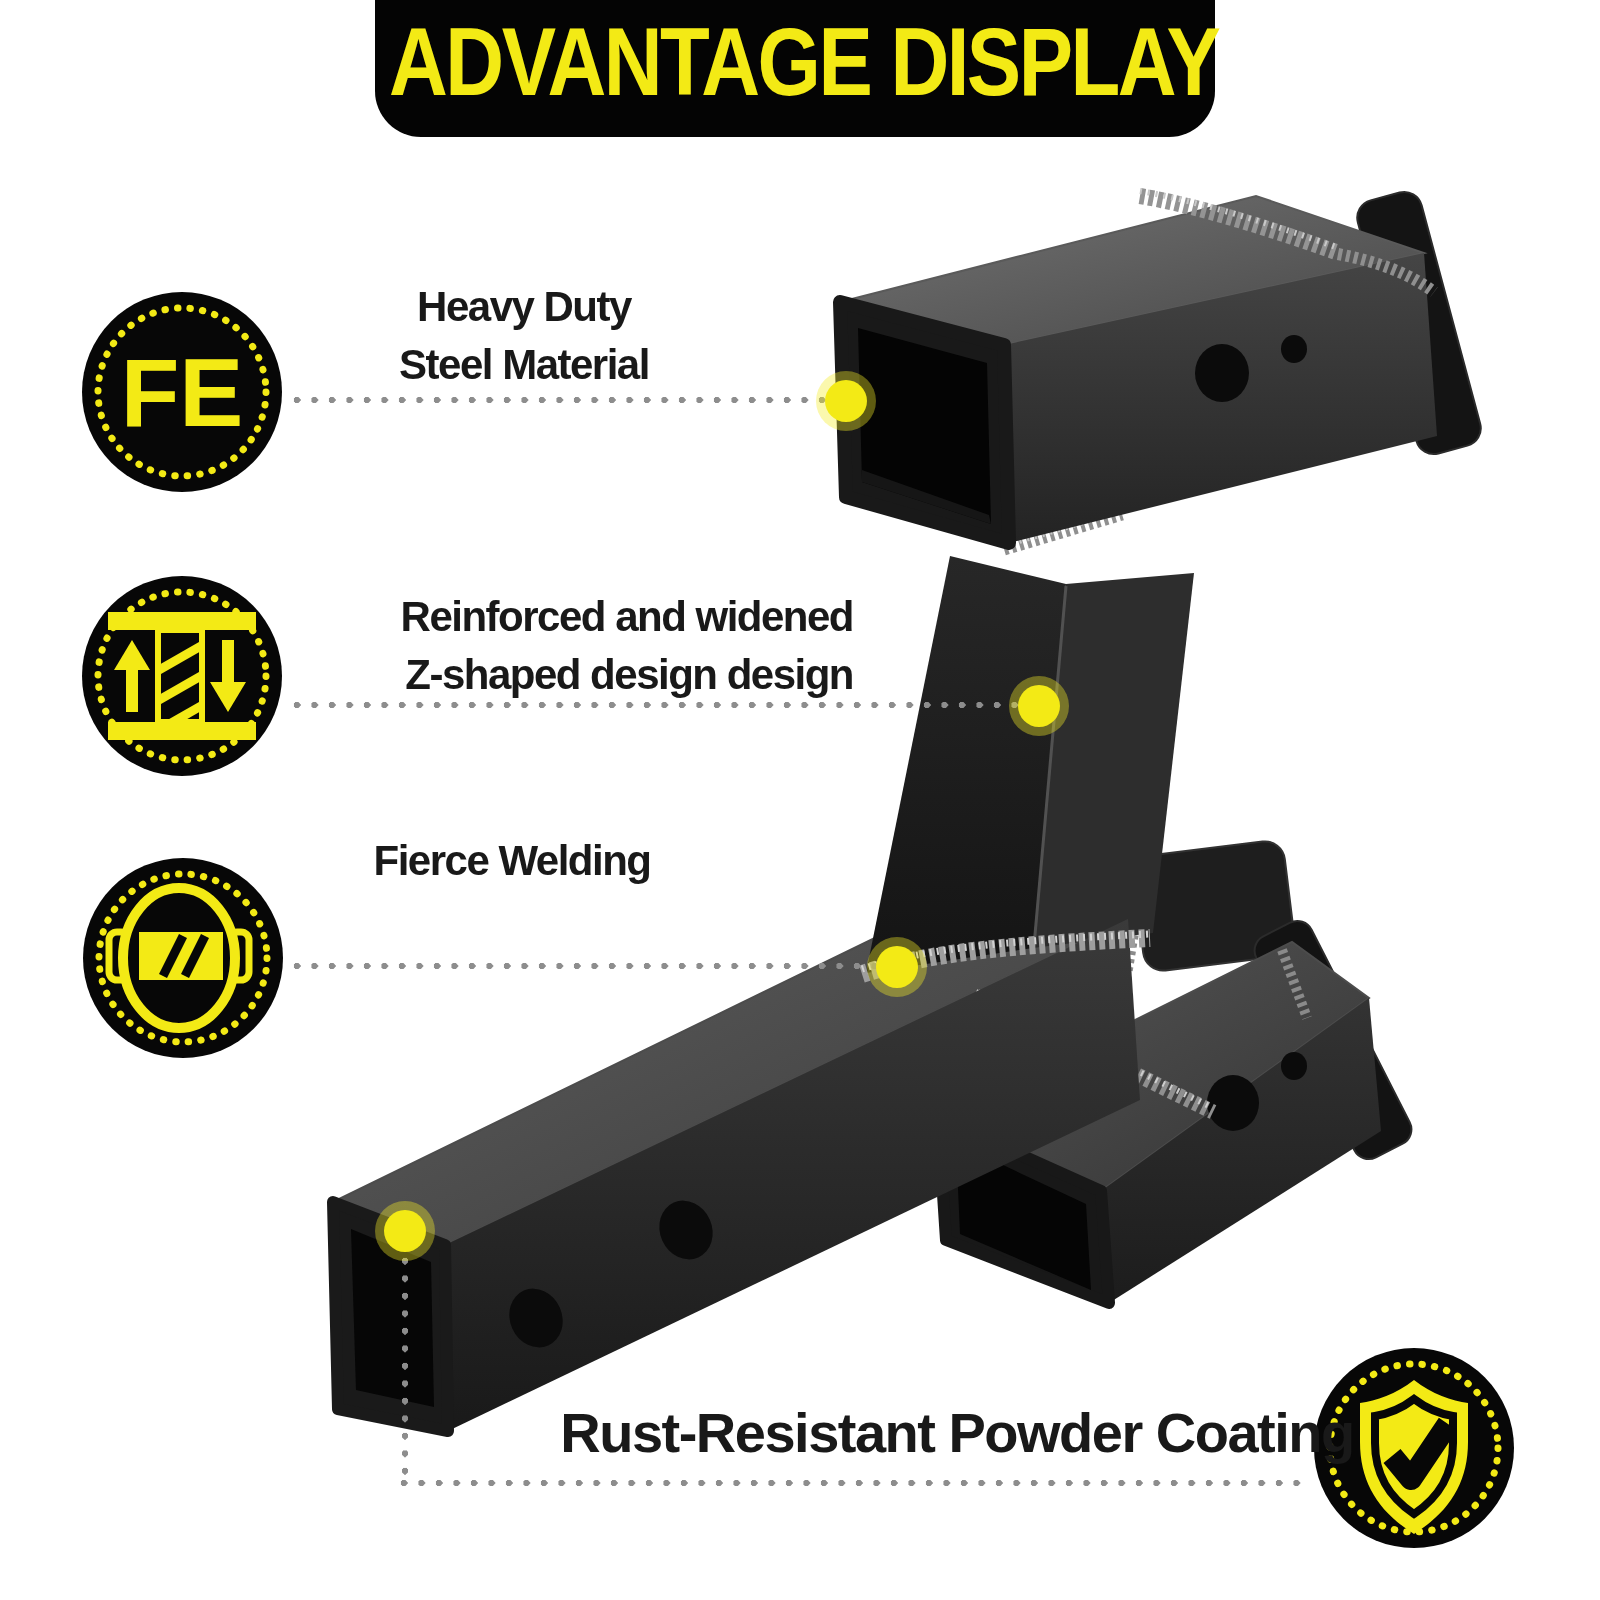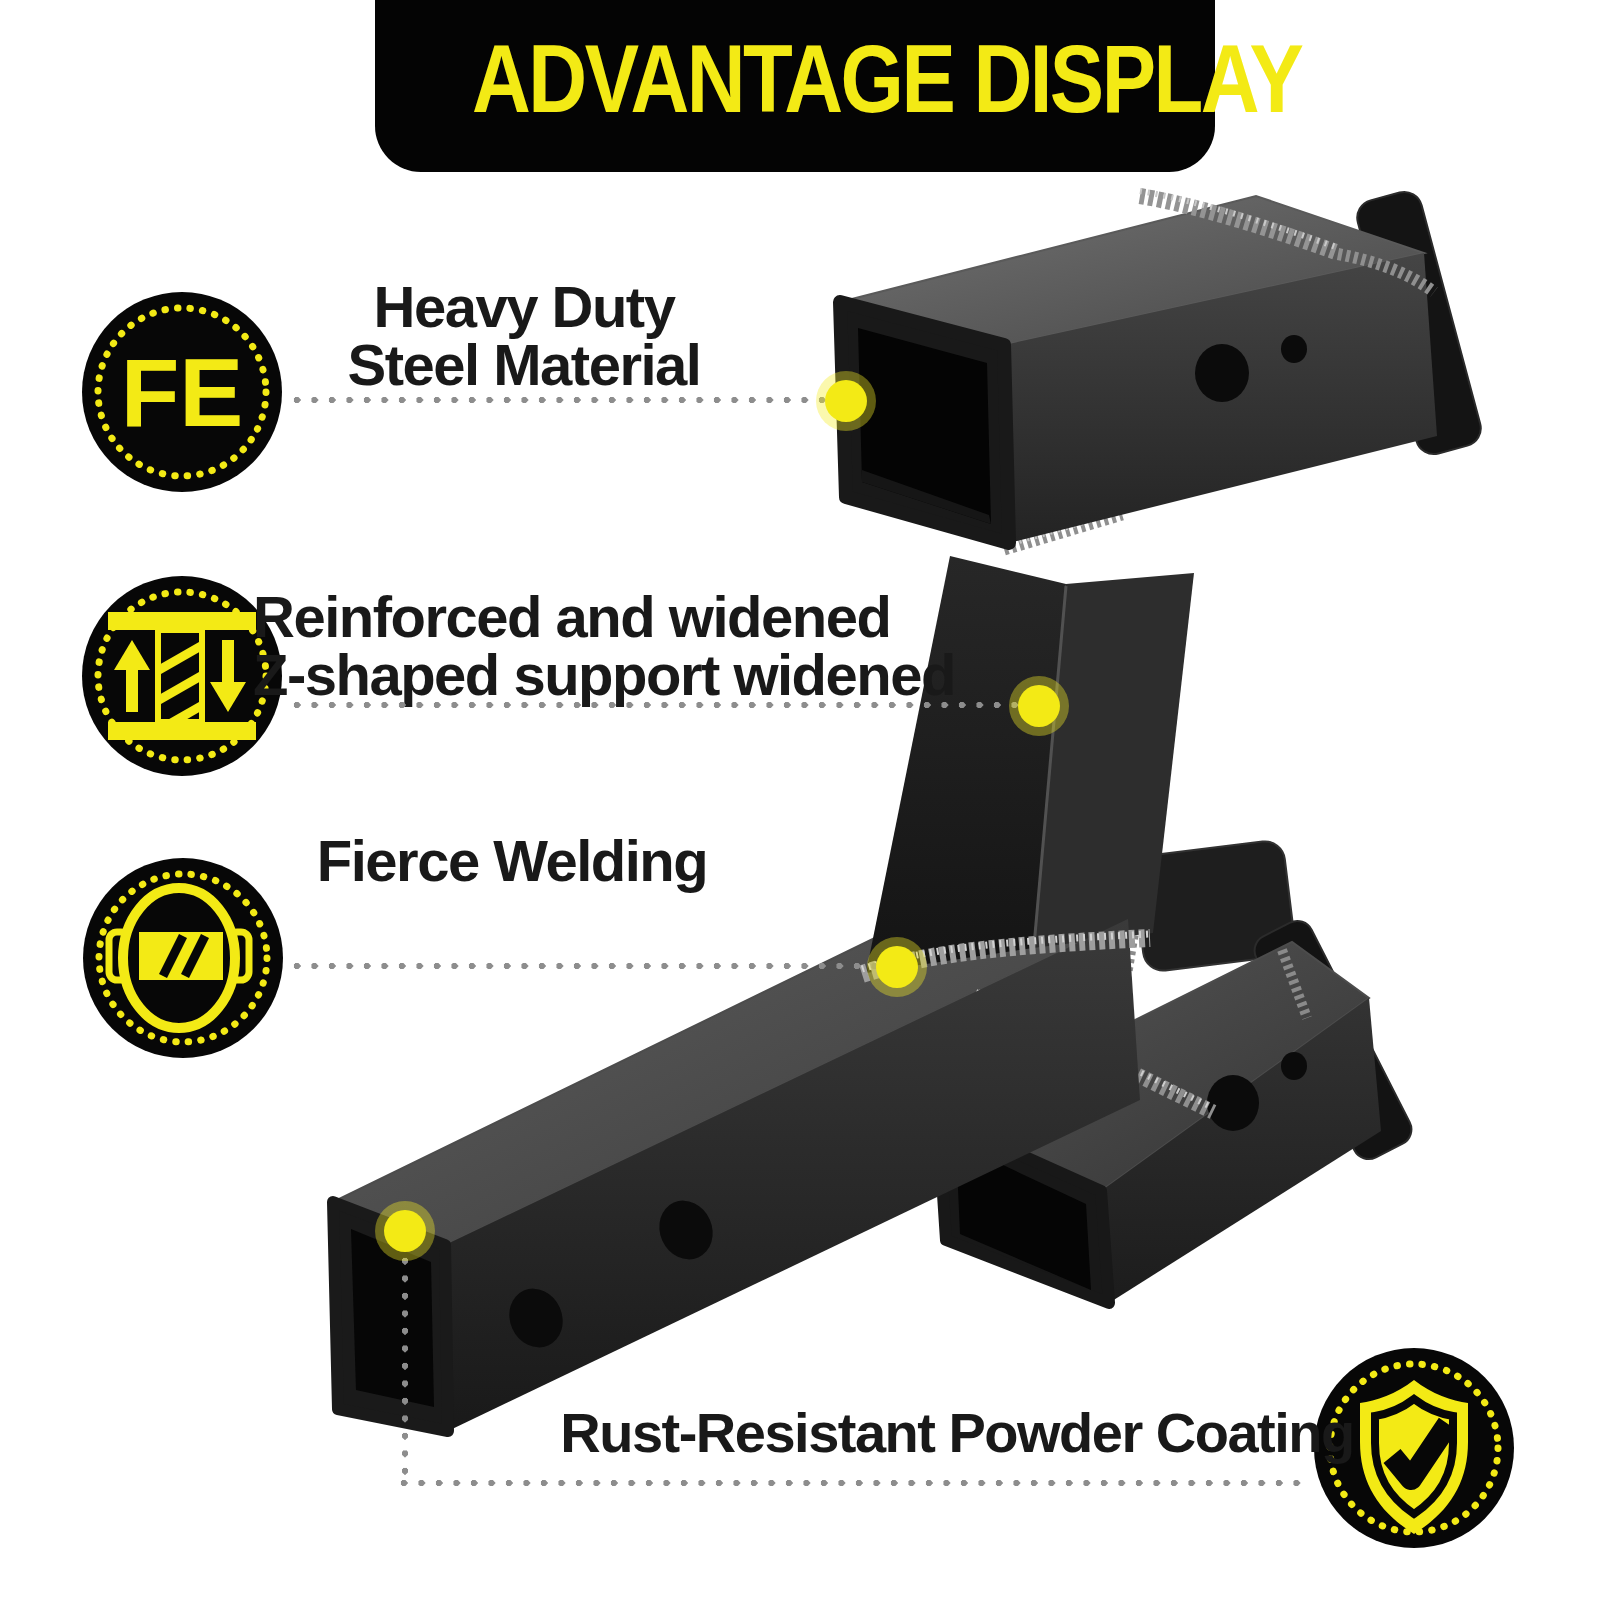--- a/index.html
+++ b/index.html
@@ -2,32 +2,32 @@
 <html><head>
 <meta charset="utf-8">
 <style>
   html,body{margin:0;padding:0;background:#ffffff;}
   .canvas{
     position:relative;width:1600px;height:1600px;background:#ffffff;overflow:hidden;
     font-family:"Liberation Sans", sans-serif;
   }
   
   .banner{
-    position:absolute;left:375px;top:0;width:840px;height:172px;
+    position:absolute;left:375px;top:0;width:840px;height:137px;
     background:#040404;border-radius:0 0 46px 46px;
-    display:flex;align-items:center;justify-content:flex-start;padding-bottom:14px;box-sizing:border-box;padding-left:18px;
+    display:flex;align-items:center;justify-content:center;padding-bottom:14px;box-sizing:border-box;padding-left:18px;
   }
   .banner-text{
     color:#f3ea15;font-size:97px;font-weight:700;letter-spacing:-3px;
     transform:scaleX(.84);white-space:nowrap;
   }
   
   .label{
     position:absolute;color:#191919;font-weight:700;text-align:center;
-    font-size:58px;line-height:58px;letter-spacing:-1.5px;white-space:nowrap;
+    font-size:42px;line-height:58px;letter-spacing:-1.5px;white-space:nowrap;
   }
   .label span{display:block;}
   .label-1{left:294px;top:278px;width:460px;}
   .label-2{left:253px;top:588px;width:600px;text-align:right;}
   .label-3{left:282px;top:832px;width:460px;}
   .label-4{left:520px;top:1404px;width:800px;font-size:56px;margin-left:37px;}
   
   .leader{
     position:absolute;height:10px;
     background-image:radial-gradient(circle 3.4px at 5px 5px, #8d8d8d 97%, rgba(141,141,141,0));
@@ -218,21 +218,21 @@
     <path d="M104,55 C117,65 131,70 143,72 L143,99 C143,131 129,153 104,170 C79,153 65,131 65,99 L65,72 C77,70 91,65 104,55 Z" fill="none" stroke="#070707" stroke-width="8"></path>
     <path d="M82,112 L101,135 L138,80" fill="none" stroke="#070707" stroke-width="22" stroke-linejoin="round"></path>
   </svg>
 
   <div class="label label-1">
     <span>Heavy Duty</span>
     <span>Steel Material</span>
   </div>
   <div class="label label-2">
     <span>Reinforced and widened</span>
-    <span>Z-shaped support widened</span>
+    <span>Z-shaped design design</span>
   </div>
   <div class="label label-3">
     <span>Fierce Welding</span>
   </div>
   <div class="label label-4">
     <span>Rust-Resistant Powder Coating</span>
   </div>
 
   <div class="leader leader-1"></div>
   <div class="leader leader-2"></div>

